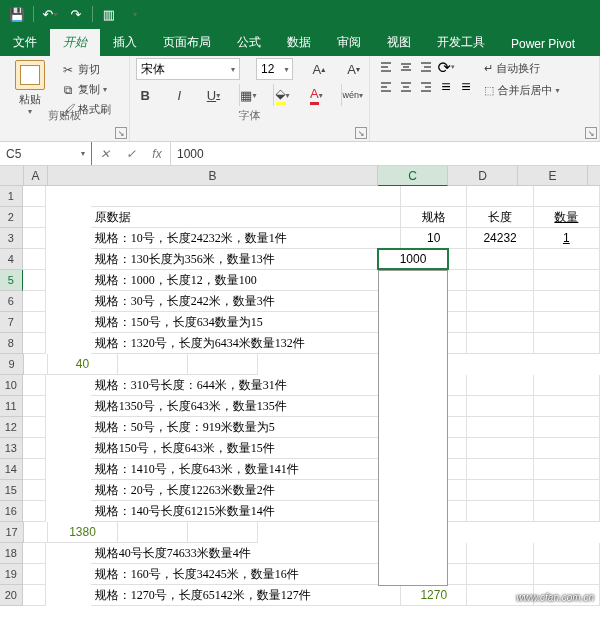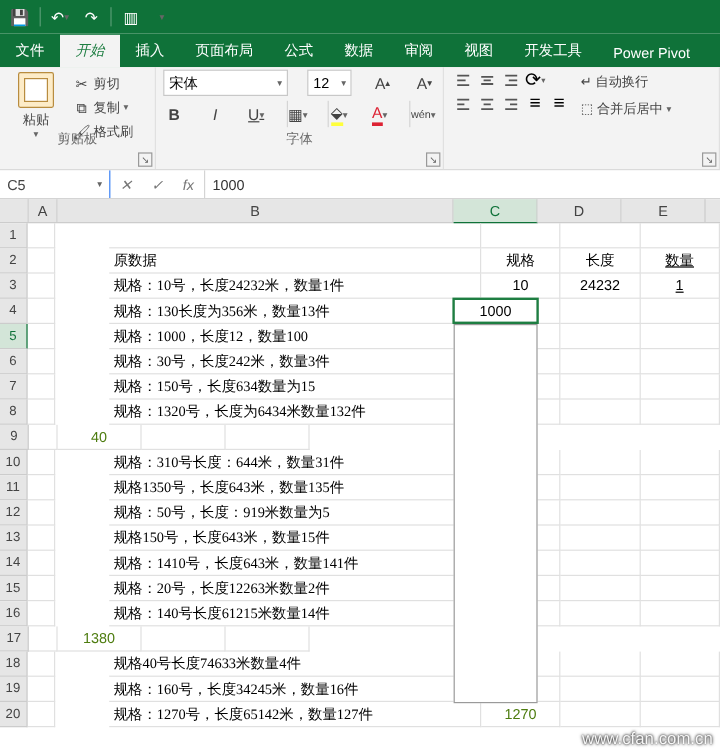--- a/index.html
+++ b/index.html
@@ -91,21 +91,21 @@
 }
 .active-cell {
   position: absolute;
   border: 2px solid #1e7e42;
   background: #fff;
   display:flex; align-items:center; justify-content:center;
   font-size:12px;
   pointer-events:none;
 }
 
-.watermark { position:absolute; right:6px; bottom:0; font-size:14px; color:rgba(255,255,255,0.95); text-shadow:0 0 3px rgba(0,0,0,0.7), 0 0 2px rgba(0,0,0,0.9); pointer-events:none; font-family: Arial, sans-serif; }
+.watermark { position:absolute; right:6px; bottom:20px; font-size:10px; color:rgba(255,255,255,0.95); font-style:italic; text-shadow:0 0 3px rgba(0,0,0,0.7), 0 0 2px rgba(0,0,0,0.9); pointer-events:none; font-family: Arial, sans-serif; }
 
 svg.al { width:14px; height:12px; }
 svg.al line { stroke:#555; stroke-width:1.5; }
 </style>
 </head>
 <body>
 
 <div class="titlebar">
   <div class="qat-btn">💾</div>
   <div class="qat-sep"></div>

